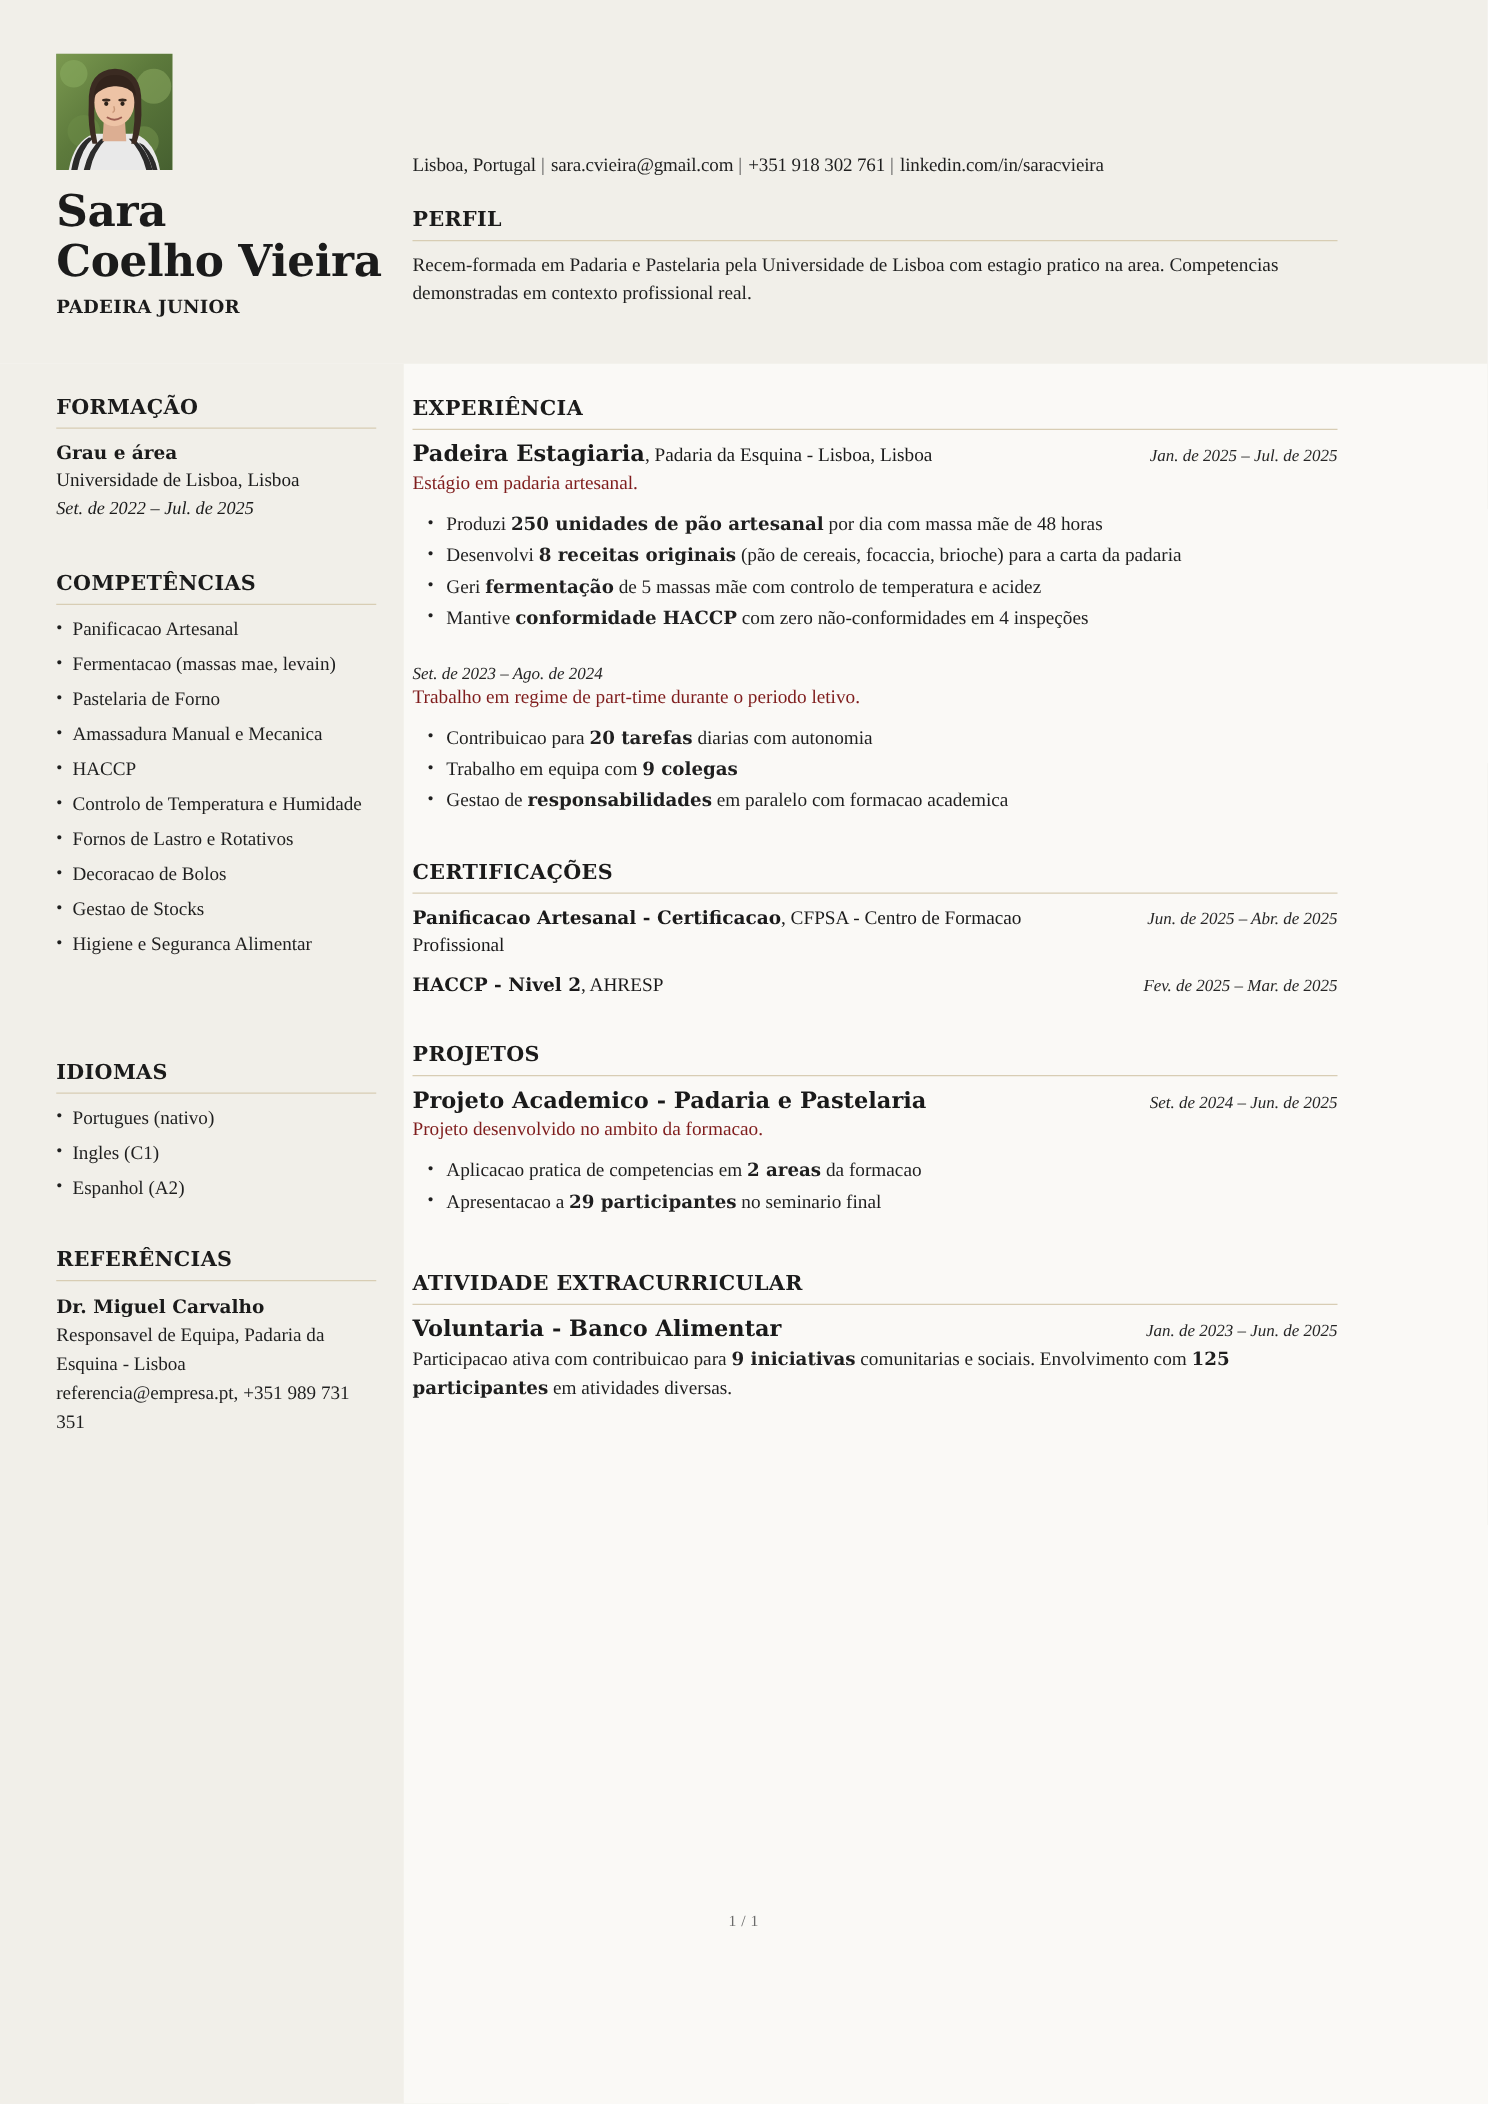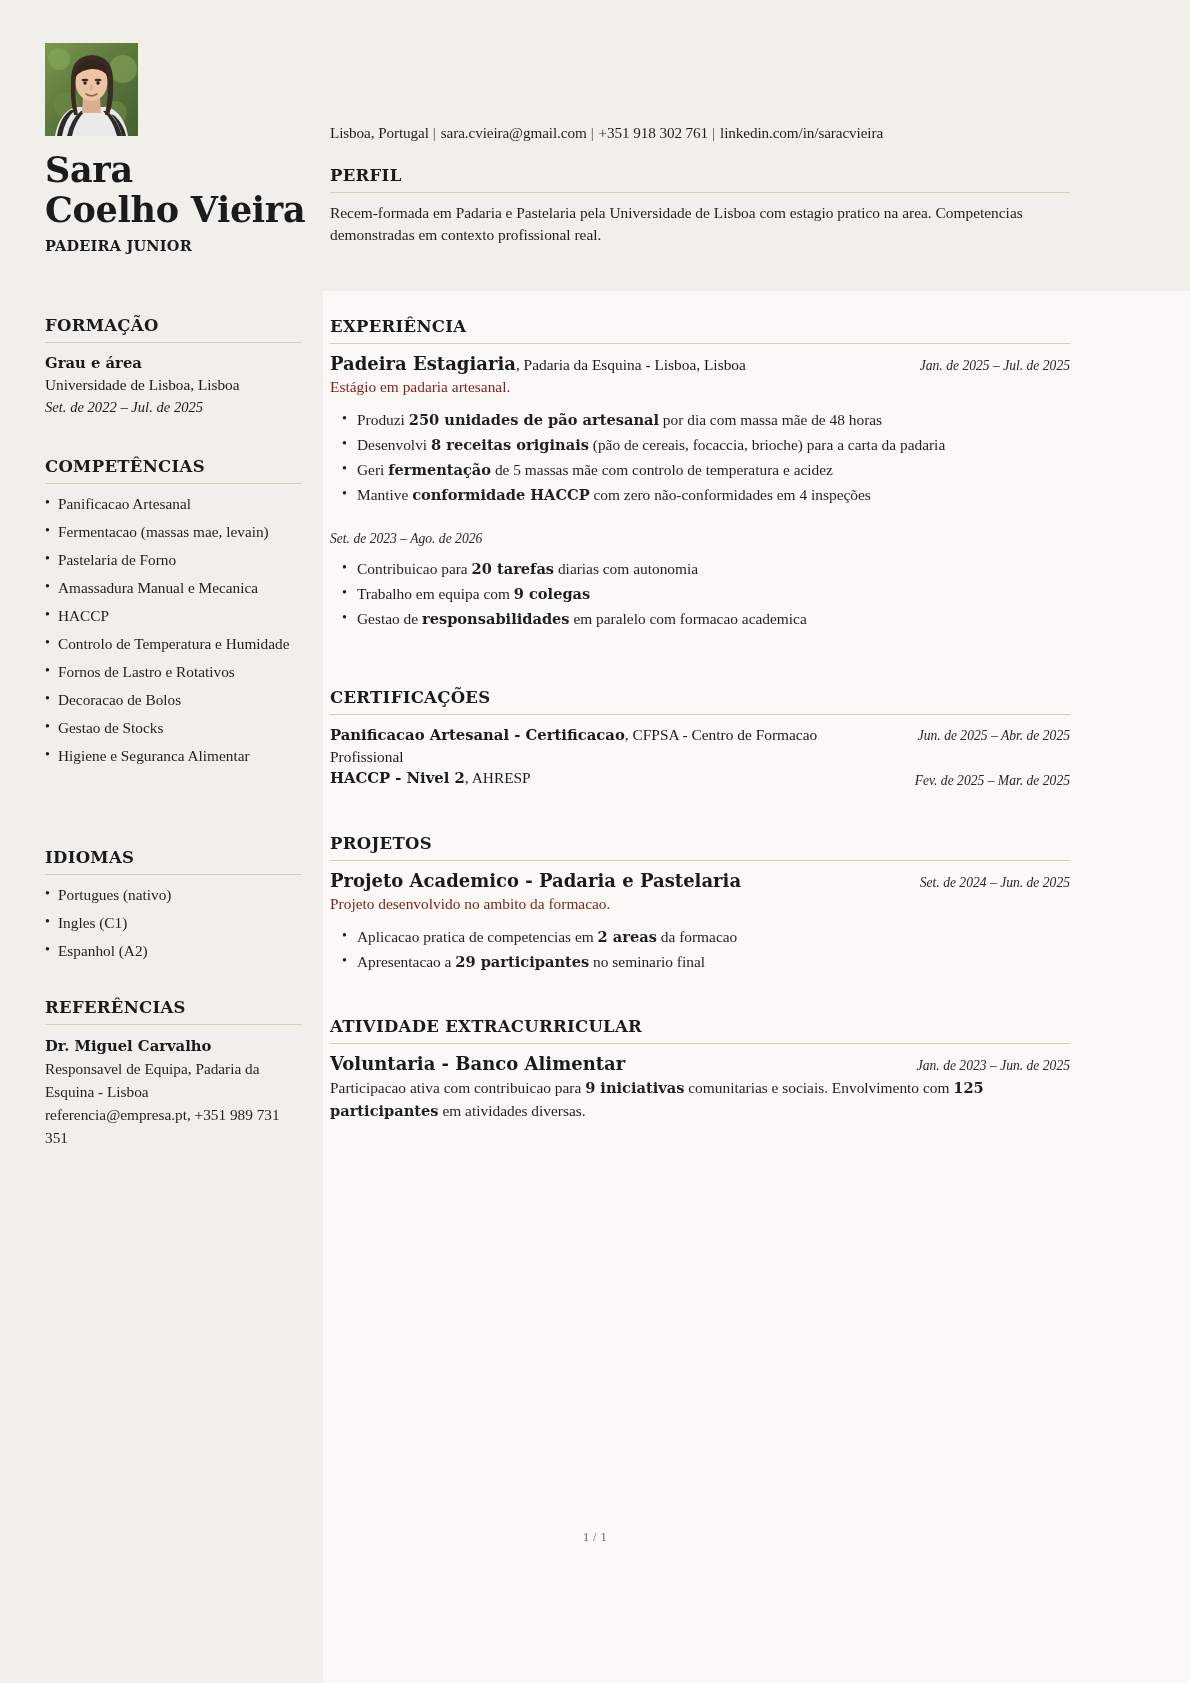--- a/index.html
+++ b/index.html
@@ -418,39 +418,40 @@
           <ul class="bullets">
             <li><span>Produzi </span><b>250 unidades de pão artesanal</b><span> por dia com massa mãe de 48 horas</span></li>
             <li><span>Desenvolvi </span><b>8 receitas originais</b><span> (pão de cereais, focaccia, brioche) para a carta da padaria</span></li>
             <li><span>Geri </span><b>fermentação</b><span> de 5 massas mãe com controlo de temperatura e acidez</span></li>
             <li><span>Mantive </span><b>conformidade HACCP</b><span> com zero não-conformidades em 4 inspeções</span></li>
           </ul>
         </div>
 
         <div class="entry" style="margin-top:23px;">
           <div class="entry-head">
-            <div class="entry-date">Set. de 2023 – Ago. de 2026</div>
+            <div class="entry-date">Set. de 2023 – Ago. de 2024</div>
           </div>
+          <div class="entry-sub">Trabalho em regime de part-time durante o periodo letivo.</div>
           <ul class="bullets">
             <li><span>Contribuicao para </span><b>20 tarefas</b><span> diarias com autonomia</span></li>
             <li><span>Trabalho em equipa com </span><b>9 colegas</b><span></span></li>
             <li><span>Gestao de </span><b>responsabilidades</b><span> em paralelo com formacao academica</span></li>
           </ul>
         </div>
       </div>
 
       <div class="main-sec" style="position:absolute; top:688px; width:740px;">
         <div class="sec-title sec-rule">CERTIFICAÇÕES</div>
 
         <div class="cert-row">
           <div class="cert-text" style="max-width:560px;"><b>Panificacao Artesanal - Certificacao</b><span>, CFPSA - Centro de Formacao Profissional</span></div>
           <div class="entry-date">Jun. de 2025 – Abr. de 2025</div>
         </div>
 
-        <div class="cert-row" style="margin-top:0;align-items:flex-end;">
+        <div class="cert-row" style="margin-top:11px;">
           <div class="cert-text"><b>HACCP - Nivel 2</b><span>, AHRESP</span></div>
           <div class="entry-date">Fev. de 2025 – Mar. de 2025</div>
         </div>
       </div>
 
       <div class="main-sec" style="position:absolute; top:834px; width:740px;">
         <div class="sec-title sec-rule">PROJETOS</div>
         <div class="entry">
           <div class="entry-head">
             <div class="entry-title"><b>Projeto Academico - Padaria e Pastelaria</b></div>

